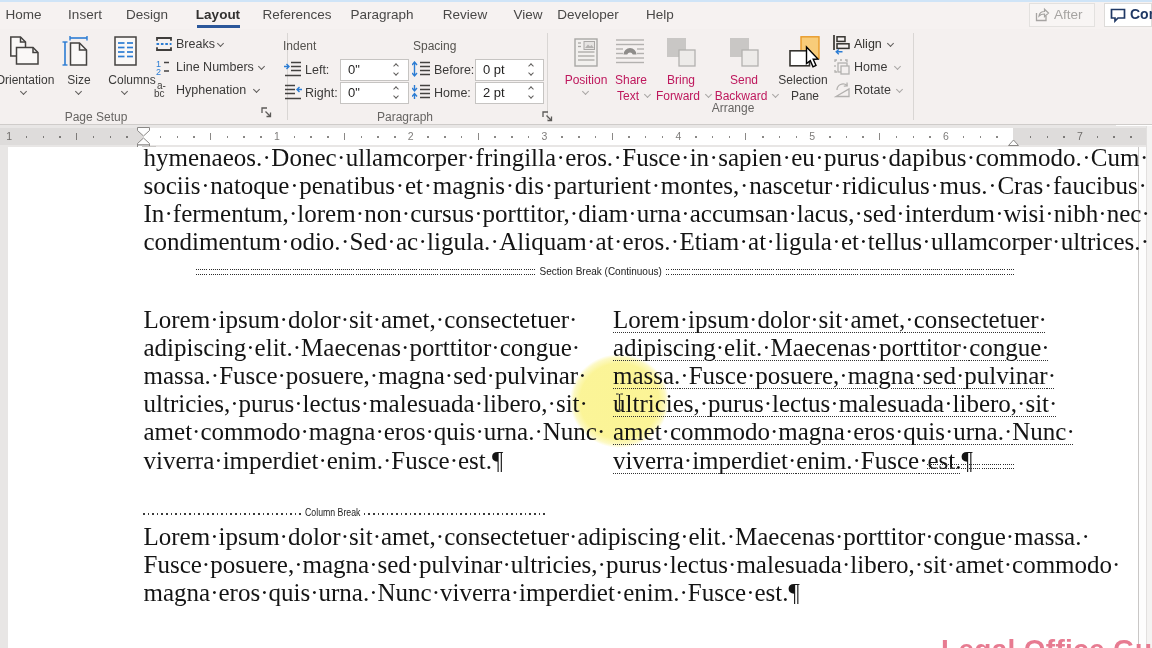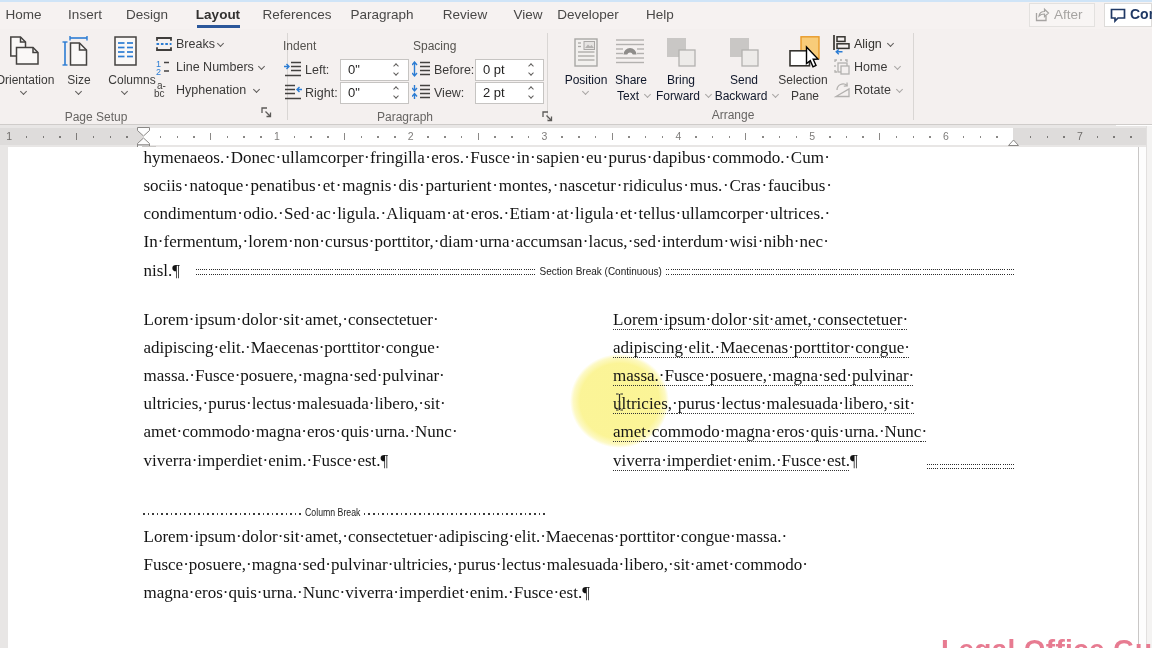--- a/index.html
+++ b/index.html
@@ -4,28 +4,28 @@
 html,body{width:1152px;height:648px;overflow:hidden}
 #app{position:relative;width:1116px;height:648px;background:#e8e6e5;font-family:"Liberation Sans",sans-serif}
 .abs{position:absolute}
 .tabs{left:0;top:0;width:1152px;height:29px;background:#f6f2f1}
 .topline{left:0;top:0;width:1152px;height:2px;background:#cfe4f7}
 .tab{position:absolute;top:7px;font-size:13.5px;color:#494847;transform:translateX(-50%);white-space:nowrap}
 .ribbon{left:0;top:29px;width:1152px;height:96px;background:#f4f0ef;border-bottom:1px solid #cfccca}
 .vsep{position:absolute;width:1px;background:#d9d6d4}
 .glabel{position:absolute;font-size:12px;color:#676563;transform:translateX(-50%);white-space:nowrap}
 .biglabel{position:absolute;font-size:12px;color:#3b3a39;transform:translateX(-50%);white-space:nowrap}
-.gray .biglabel,.graylbl{color:#0f172a}
+.gray .biglabel,.graylbl{color:#be185d}
 .rowlbl{position:absolute;font-size:12.5px;color:#3b3a39;white-space:nowrap}
 .hdr{position:absolute;font-size:12px;color:#55534f;white-space:nowrap}
 .inp{position:absolute;width:69px;height:22px;background:#fff;border:1px solid #c6c4c2;font-size:13px;color:#201f1e;padding:2px 0 0 7px}
 .cv{position:absolute;width:5px;height:5px;border-right:1.3px solid #5f5d5b;border-bottom:1.3px solid #5f5d5b;transform:rotate(45deg)}
 .cvu{transform:rotate(-135deg)}
 .cvg{border-color:#a8a6a4}
-.doc{font-family:"Liberation Serif",serif;font-size:17px;line-height:28.2px;color:#141414;white-space:nowrap}
+.doc{font-family:"Liberation Serif",serif;font-size:25px;line-height:28.2px;color:#141414;white-space:nowrap}
 .doc b{font-weight:normal;margin:0 var(--m,0px)}
 .dotline{position:absolute;height:1.3px;background-image:repeating-linear-gradient(90deg,#2c2c2c 0,#2c2c2c 1px,transparent 1px,transparent 2.1px)}
 .cbline{position:absolute;height:1.6px;background-image:repeating-linear-gradient(90deg,#3a3a3a 0,#3a3a3a 1.6px,transparent 1.6px,transparent 4.6px)}
 .mklbl{position:absolute;font-size:11.5px;color:#1b1b1b;background:#fff;white-space:nowrap;font-family:"Liberation Sans",sans-serif}
 .ul{text-decoration:underline;text-decoration-style:dotted;text-decoration-thickness:1.3px;text-underline-offset:4px;text-decoration-color:#333}
 </style></head><body>
 <div id="app">
 
 <div class="abs ribbon"></div>
 <div class="abs tabs"></div>
@@ -151,21 +151,21 @@
 <div class="inp" style="left:475px;top:59px">0 pt</div>
 <svg class="abs" style="left:412px;top:84px" width="18" height="17" viewBox="0 0 18 17">
 <g stroke="#444240" stroke-width="1.5">
 <line x1="8" y1="1.5" x2="18" y2="1.5"></line>
         <line x1="8" y1="5.5" x2="18" y2="5.5"></line>
 <line x1="8" y1="9.5" x2="18" y2="9.5"></line>
         <line x1="8" y1="13.5" x2="18" y2="13.5"></line>
 </g>
 <path d="M2.5 1 L2.5 6.5 M0 4 L2.5 7 L5 4 M2.5 15 L2.5 10.5 M0 12.5 L2.5 9.5 L5 12.5" fill="none" stroke="#2b7cd3" stroke-width="1.4"></path>
 </svg>
-<span class="rowlbl" style="left:434px;top:86px">View:</span>
+<span class="rowlbl" style="left:434px;top:86px">Home:</span>
 <div class="inp" style="left:475px;top:82px">2 pt</div>
 <div class="cv cvu" style="left:394px;top:64px;border-color:#5f5d5b;width:4px;height:4px"></div>
 <div class="cv" style="left:394px;top:71px;border-color:#5f5d5b;width:4px;height:4px"></div>
 <div class="cv cvu" style="left:394px;top:87px;border-color:#5f5d5b;width:4px;height:4px"></div>
 <div class="cv" style="left:394px;top:94px;border-color:#5f5d5b;width:4px;height:4px"></div>
 <div class="cv cvu" style="left:529px;top:64px;border-color:#5f5d5b;width:4px;height:4px"></div>
 <div class="cv" style="left:529px;top:71px;border-color:#5f5d5b;width:4px;height:4px"></div>
 <div class="cv cvu" style="left:529px;top:87px;border-color:#5f5d5b;width:4px;height:4px"></div>
 <div class="cv" style="left:529px;top:94px;border-color:#5f5d5b;width:4px;height:4px"></div>
 <div class="vsep" style="left:547px;top:33px;height:87px"></div>
@@ -241,21 +241,21 @@
     </svg>
 <span class="rowlbl graylbl" style="left:854px;top:60px">Home</span>
 <div class="cv cvg" style="left:895px;top:64px"></div>
 <svg class="abs" style="left:834px;top:82px" width="17" height="16" viewBox="0 0 17 16">
 <path d="M3 8 A6 6 0 0 1 13 3.5 M13 0.5 L13.2 4 L9.8 4.2" fill="none" stroke="#b3b1af" stroke-width="1.3"></path>
 <path d="M2 14.5 L15 14.5 L15 7 Z" fill="none" stroke="#b3b1af" stroke-width="1.3"></path>
 </svg>
 <span class="rowlbl graylbl" style="left:854px;top:83px">Rotate</span>
 <div class="cv cvg" style="left:897px;top:87px"></div>
 <div class="vsep" style="left:913px;top:33px;height:87px"></div>
-<span class="glabel" style="left:733px;top:108px">Arrange</span>
+<span class="glabel" style="left:733px;top:101px">Arrange</span>
 <div class="abs" style="left:0;top:126px;width:1152px;height:21px;background:#e8e6e5"></div>
 <div class="abs" style="left:0;top:128px;width:1146px;height:17px;background:#dedcdb"></div>
 <div class="abs" style="left:143px;top:128px;width:870px;height:17px;background:#ffffff"></div>
 <div class="abs" style="left:159.7px;top:136px;width:1.5px;height:1.5px;background:#8a8886"></div>
     <div class="abs" style="left:176.5px;top:136px;width:1.5px;height:1.5px;background:#8a8886"></div>
     <div class="abs" style="left:193.2px;top:136px;width:1.5px;height:1.5px;background:#8a8886"></div>
     <div class="abs" style="left:209.9px;top:133px;width:1px;height:7px;background:#8a8886"></div>
     <div class="abs" style="left:226.7px;top:136px;width:1.5px;height:1.5px;background:#8a8886"></div>
     <div class="abs" style="left:243.4px;top:136px;width:1.5px;height:1.5px;background:#8a8886"></div>
     <div class="abs" style="left:260.1px;top:136px;width:1.5px;height:1.5px;background:#8a8886"></div>
@@ -330,23 +330,22 @@
 <div class="abs" style="left:401px;top:147px;width:10px;height:4px;background:#cbc9c7"></div>
 <div class="abs" style="left:8px;top:147px;width:1130px;height:501px;background:#fff"></div>
 <div class="abs" style="left:1139px;top:147px;width:7px;height:501px;background:#fdfdfd"></div>
 <div class="abs" style="left:1138px;top:147px;width:1px;height:501px;background:#c9c7c6"></div>
 <div class="abs" style="left:1146px;top:126px;width:6px;height:522px;background:#f4f3f2"></div>
 <div class="abs" style="left:1146px;top:126px;width:1px;height:522px;background:#e2e0df"></div>
 <div class="abs" style="left:570px;top:354px;width:99px;height:94px;border-radius:50%;background:radial-gradient(closest-side,rgba(251,244,148,0.98) 0%,rgba(251,244,148,0.97) 80%,rgba(251,244,148,0.55) 93%,rgba(251,244,148,0) 100%)"></div>
 <div class="abs doc" style="left:143.5px;top:143.8px">
 <div style="--m:0.4px">hymenaeos.<b>·</b>Donec<b>·</b>ullamcorper<b>·</b>fringilla<b>·</b>eros.<b>·</b>Fusce<b>·</b>in<b>·</b>sapien<b>·</b>eu<b>·</b>purus<b>·</b>dapibus<b>·</b>commodo.<b>·</b>Cum<b>·</b></div>
 <div style="--m:0.75px">sociis<b>·</b>natoque<b>·</b>penatibus<b>·</b>et<b>·</b>magnis<b>·</b>dis<b>·</b>parturient<b>·</b>montes,<b>·</b>nascetur<b>·</b>ridiculus<b>·</b>mus.<b>·</b>Cras<b>·</b>faucibus<b>·</b></div>
+<div style="--m:0.1px">In<b>·</b>fermentum,<b>·</b>lorem<b>·</b>non<b>·</b>cursus<b>·</b>porttitor,<b>·</b>diam<b>·</b>urna<b>·</b>accumsan<b>·</b>lacus,<b>·</b>sed<b>·</b>interdum<b>·</b>wisi<b>·</b>nibh<b>·</b>nec<b>·</b></div>
 <div style="--m:0.31px">condimentum<b>·</b>odio.<b>·</b>Sed<b>·</b>ac<b>·</b>ligula.<b>·</b>Aliquam<b>·</b>at<b>·</b>eros.<b>·</b>Etiam<b>·</b>at<b>·</b>ligula<b>·</b>et<b>·</b>tellus<b>·</b>ullamcorper<b>·</b>ultrices.<b>·</b></div>
-<div style="--m:0.1px">In<b>·</b>fermentum,<b>·</b>lorem<b>·</b>non<b>·</b>cursus<b>·</b>porttitor,<b>·</b>diam<b>·</b>urna<b>·</b>accumsan<b>·</b>lacus,<b>·</b>sed<b>·</b>interdum<b>·</b>wisi<b>·</b>nibh<b>·</b>nec<b>·</b></div>
-<div>nisl.¶</div>
 </div>
 <div class="dotline" style="left:196px;top:269px;width:818px"></div>
 <div class="dotline" style="left:196px;top:273.5px;width:818px"></div>
 <span class="mklbl" style="left:536px;top:265px;padding:0 4px;transform:scaleX(0.87);transform-origin:0 0">Section Break (Continuous)</span>
 <div class="abs doc" style="left:143.5px;top:305.6px">
 <div>Lorem<b>·</b>ipsum<b>·</b>dolor<b>·</b>sit<b>·</b>amet,<b>·</b>consectetuer<b>·</b></div>
 <div>adipiscing<b>·</b>elit.<b>·</b>Maecenas<b>·</b>porttitor<b>·</b>congue<b>·</b></div>
 <div>massa.<b>·</b>Fusce<b>·</b>posuere,<b>·</b>magna<b>·</b>sed<b>·</b>pulvinar<b>·</b></div>
 <div>ultricies,<b>·</b>purus<b>·</b>lectus<b>·</b>malesuada<b>·</b>libero,<b>·</b>sit<b>·</b></div>
 <div>amet<b>·</b>commodo<b>·</b>magna<b>·</b>eros<b>·</b>quis<b>·</b>urna.<b>·</b>Nunc<b>·</b></div>

